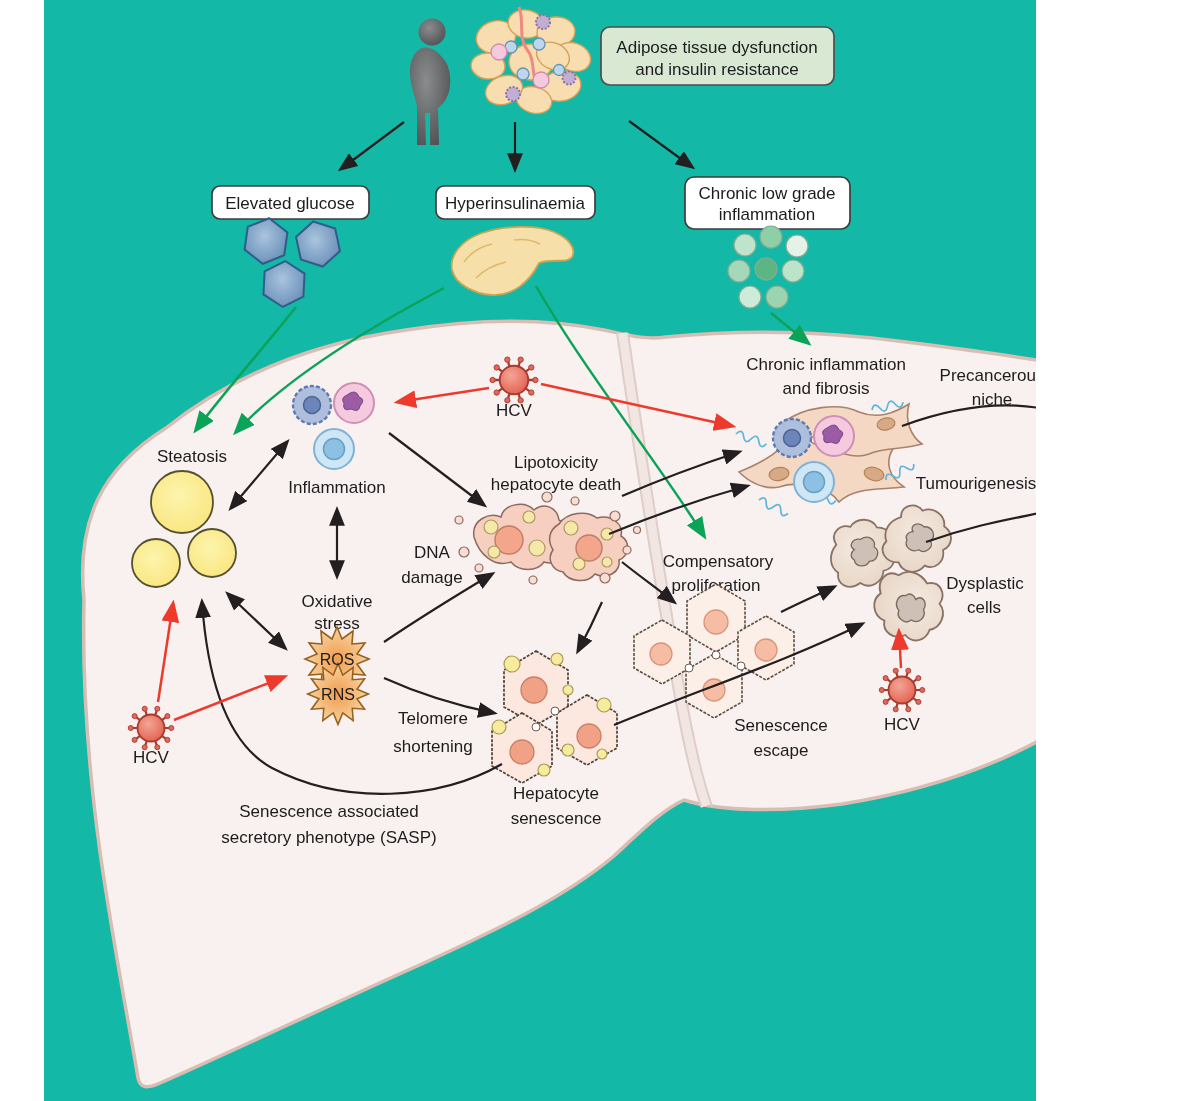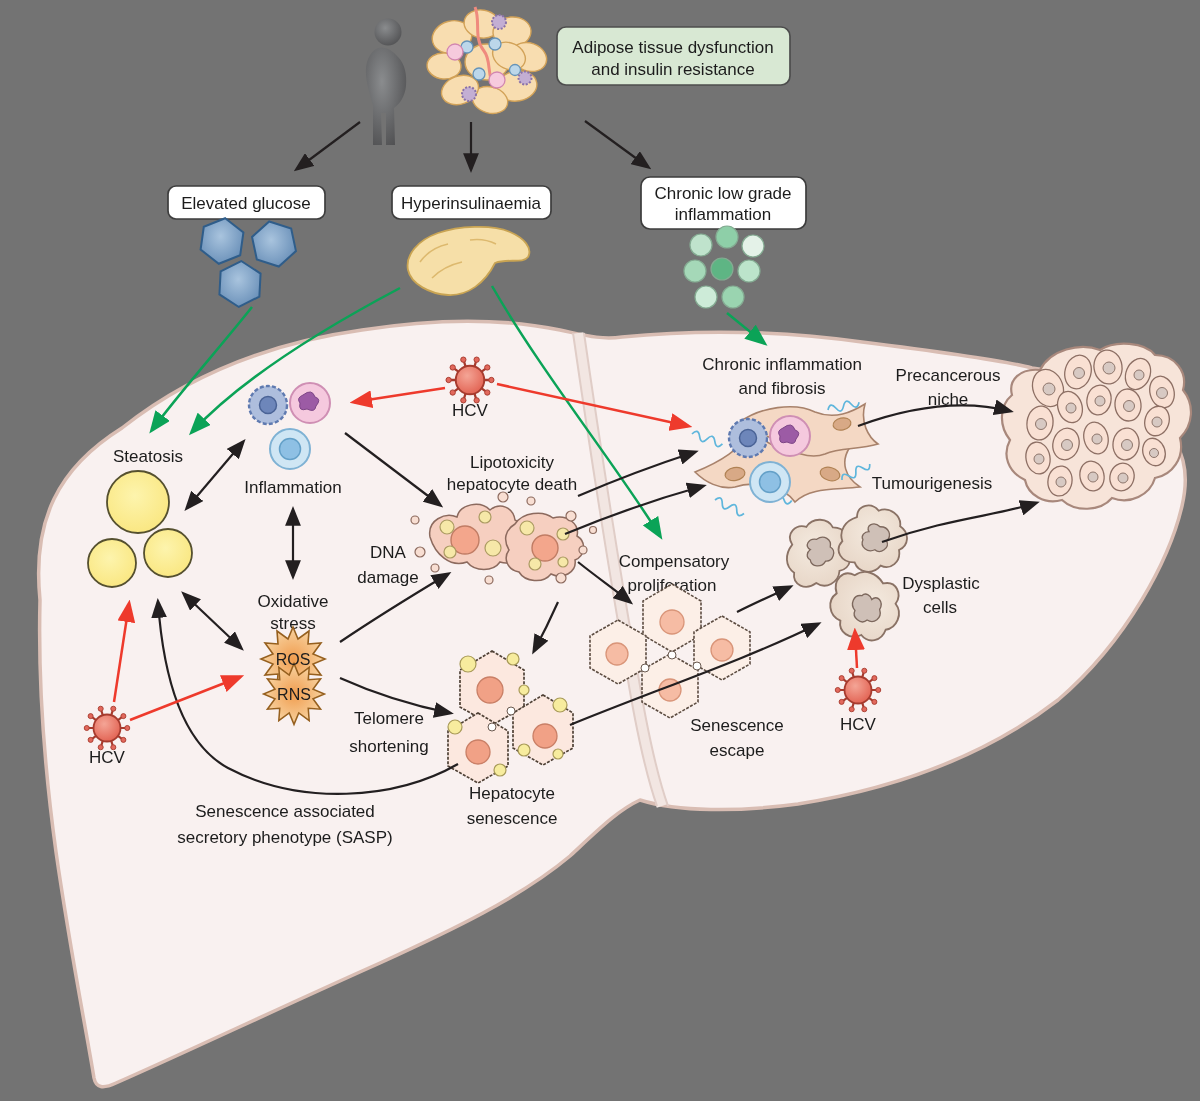--- a/index.html
+++ b/index.html
@@ -1,16 +1,16 @@
 <!DOCTYPE html>
 <html><head>
 <meta charset="utf-8">
 <style>
   html,body{margin:0;padding:0;background:#ffffff;}
-  .stage{position:relative;width:1200px;height:1101px;background:#737373;overflow:hidden;}
+  .stage{position:relative;width:992px;height:1101px;background:#14b8a6;overflow:hidden;margin-left:44px;}
   svg{display:block;}
   text{font-family:"Liberation Sans", sans-serif;font-size:17px;fill:#1c1c1c;text-anchor:middle;}
   .boxtext{font-size:17px;}
   .burstext{font-size:16px;}
 </style>
 </head>
 <body>
 
 <div class="stage">
 <svg width="1200" height="1101" viewBox="0 0 1200 1101">

